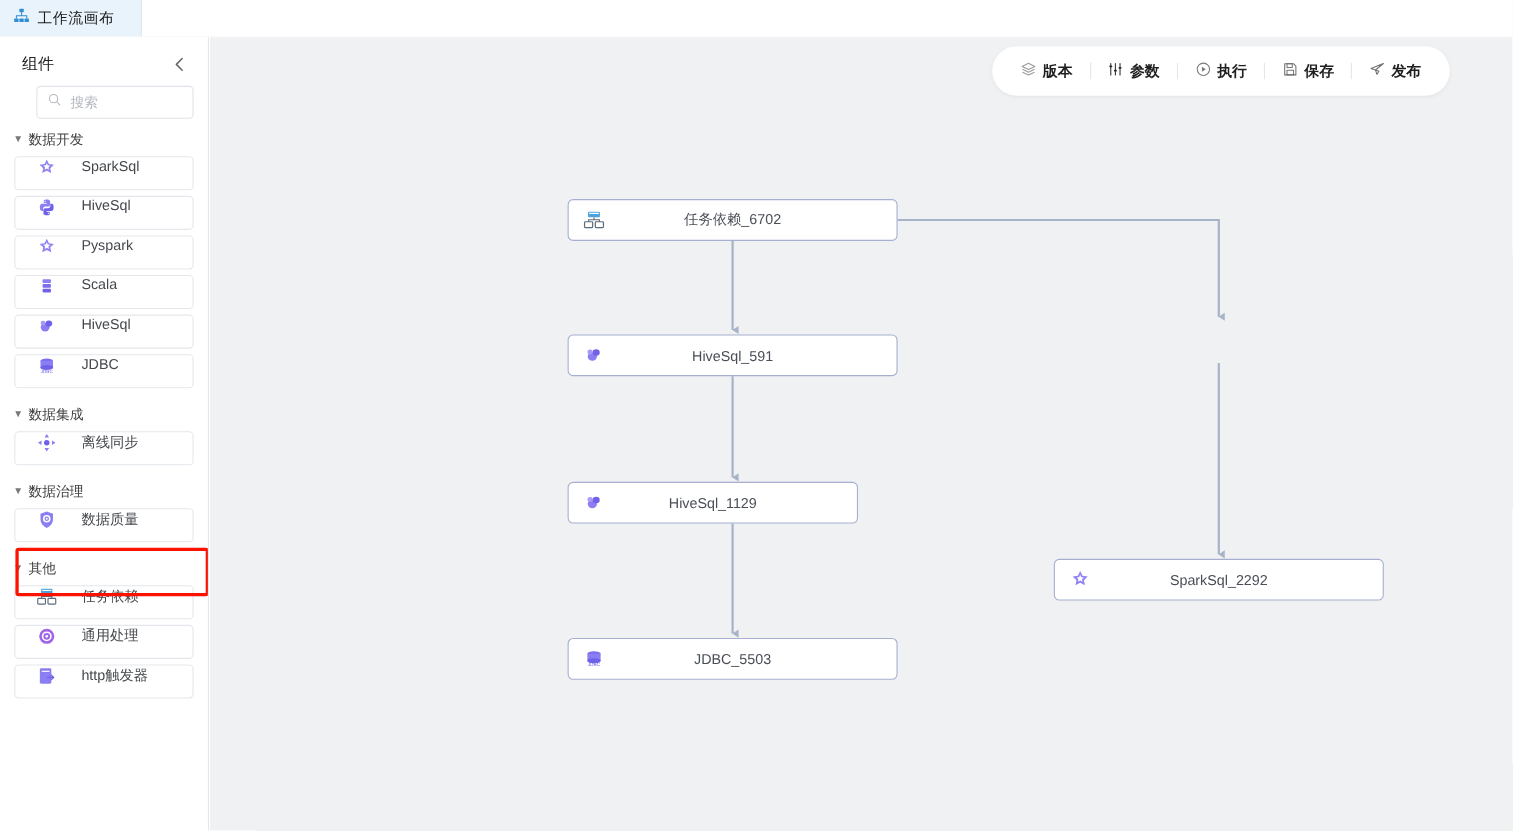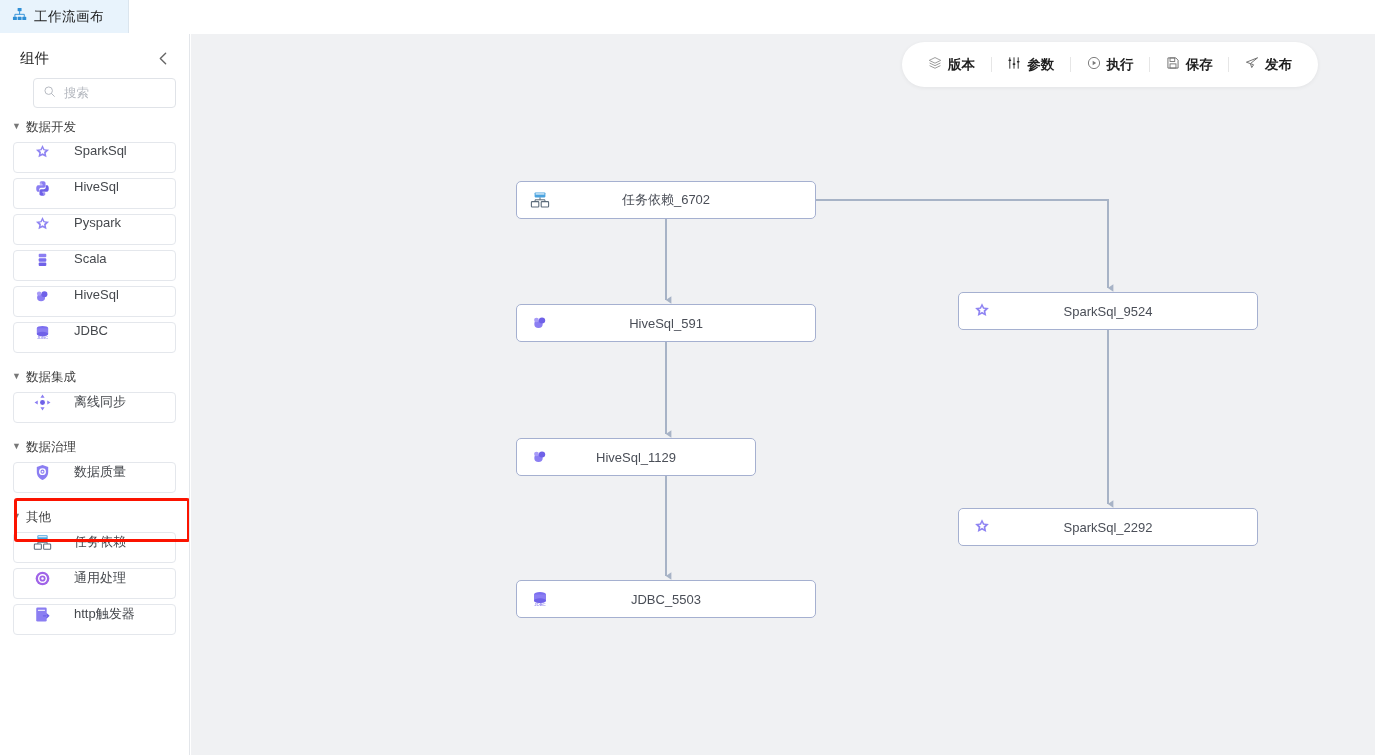--- a/index.html
+++ b/index.html
@@ -332,21 +332,21 @@
       <span class="node-icon">
         <svg width="20" height="20" viewBox="0 0 20 20">
             <ellipse cx="8.5" cy="11" rx="4.2" ry="4" fill="#8b7ef2"></ellipse>
             <ellipse cx="12" cy="7.5" rx="3.2" ry="3" fill="#6f61e8"></ellipse>
             <ellipse cx="6.5" cy="7" rx="2.4" ry="2.2" fill="#a79bf7"></ellipse>
           </svg>
       </span>
       <span class="node-label">HiveSql_591</span>
     </div>
 
-    <div class="node" style="left:325px; top:404px; width:240px;">
+    <div class="node" style="left:325px; top:404px; width:264px;">
       <span class="node-icon">
         <svg width="20" height="20" viewBox="0 0 20 20">
             <ellipse cx="8.5" cy="11" rx="4.2" ry="4" fill="#8b7ef2"></ellipse>
             <ellipse cx="12" cy="7.5" rx="3.2" ry="3" fill="#6f61e8"></ellipse>
             <ellipse cx="6.5" cy="7" rx="2.4" ry="2.2" fill="#a79bf7"></ellipse>
           </svg>
       </span>
       <span class="node-label">HiveSql_1129</span>
     </div>
 
@@ -355,29 +355,20 @@
         <svg width="20" height="20" viewBox="0 0 20 20">
             <ellipse cx="10" cy="5.4" rx="6" ry="2.3" fill="#7b6ef0"></ellipse>
             <path d="M4 5.4v6.2c0 1.3 2.7 2.3 6 2.3s6-1 6-2.3V5.4" fill="#8b7ef2"></path>
             <ellipse cx="10" cy="11.6" rx="6" ry="2.3" fill="#6f61e8"></ellipse>
             <text x="10" y="16.6" font-size="4.4" fill="#6f61e8" text-anchor="middle" font-family="Liberation Sans">JDBC</text>
           </svg>
       </span>
       <span class="node-label">JDBC_5503</span>
     </div>
 
-    <div class="node" style="left:767px; top:258px; width:300px;">
-      <span class="node-icon">
-        <svg width="20" height="20" viewBox="0 0 20 20">
-            <path d="M10 2.2l2.1 4.3 4.8.6-3.5 3.3.9 4.7L10 12.8l-4.3 2.3.9-4.7L3.1 7.1l4.8-.6z" fill="#7b6ef0" opacity=".85"></path>
-            <path d="M10 5.6l1 2.1 2.3.3-1.7 1.6.4 2.3-2-1.1-2 1.1.4-2.3-1.7-1.6 2.3-.3z" fill="#fff"></path>
-          </svg>
-      </span>
-      <span class="node-label">SparkSql_9524</span>
-    </div>
 
     <div class="node" style="left:767px; top:474px; width:300px;">
       <span class="node-icon">
         <svg width="20" height="20" viewBox="0 0 20 20">
             <path d="M10 2.2l2.1 4.3 4.8.6-3.5 3.3.9 4.7L10 12.8l-4.3 2.3.9-4.7L3.1 7.1l4.8-.6z" fill="#7b6ef0" opacity=".85"></path>
             <path d="M10 5.6l1 2.1 2.3.3-1.7 1.6.4 2.3-2-1.1-2 1.1.4-2.3-1.7-1.6 2.3-.3z" fill="#fff"></path>
           </svg>
       </span>
       <span class="node-label">SparkSql_2292</span>
     </div>

